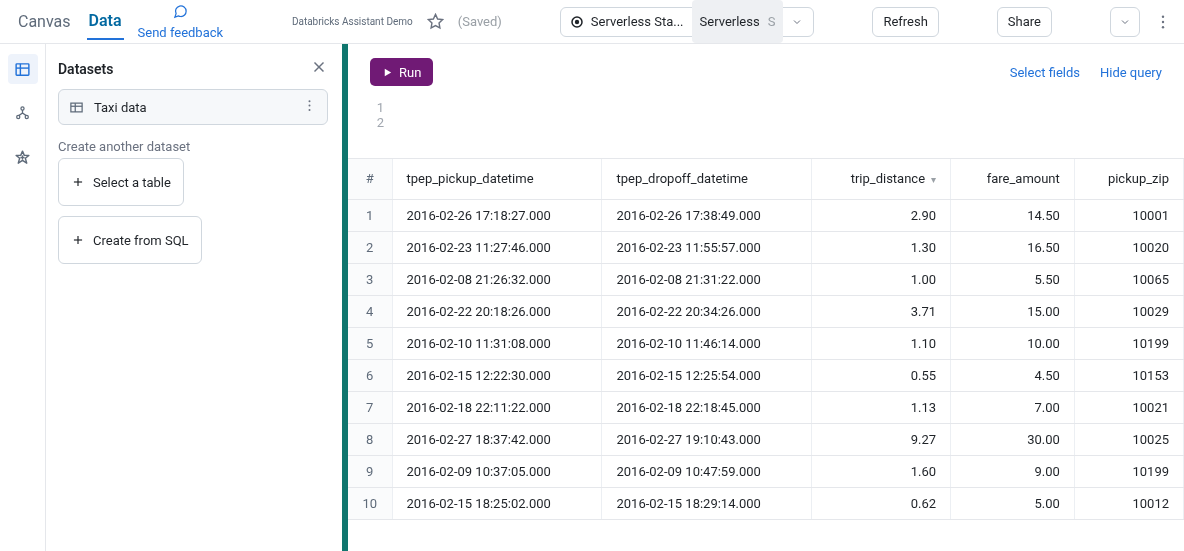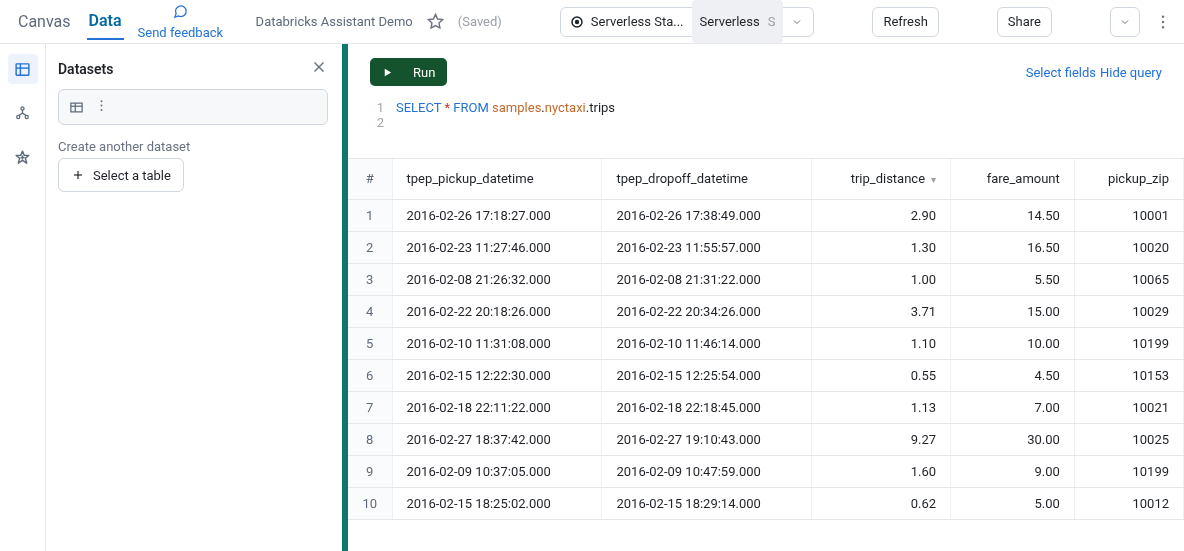--- a/index.html
+++ b/index.html
@@ -4,47 +4,47 @@
 <style>
   * { margin:0; padding:0; box-sizing:border-box; font-family:-apple-system,BlinkMacSystemFont,"Segoe UI",Roboto,sans-serif; }
   body { background:#fff; color:#1f2328; font-size:13px; width:1184px; height:551px; overflow:hidden; }
 
   .topbar { display:flex; align-items:center; height:44px; padding:0 12px 0 16px; border-bottom:1px solid #e5e7eb; gap:14px; }
   .tab { color:#5f6b7a; padding:8px 2px; cursor:pointer; font-size:16px; }
   .tab.active { color:#0369a1; font-weight:600; border-bottom:2px solid #2272d9; }
   .feedback { display:flex; align-items:center; gap:6px; color:#2272d9; cursor:pointer; font-size:13px;flex-direction:column; }
   .feedback svg { width:15px; height:15px; }
   .spacer { flex:1; }
-  .crumb { color:#5f6b7a; font-size:13px; }
+  .crumb { color:#5f6b7a; font-size:10px; }
   .star { color:#6b7280; cursor:pointer; display:flex; }
   .saved { color:#9aa0a6; font-size:13px; }
   .pill { display:flex; align-items:center; height:30px; padding:0 10px; border:1px solid #d0d7de; border-radius:6px; gap:6px; font-size:13px; color:#1f2328; background:#fff; cursor:pointer;margin-left:44px; }
   .chev { width:12px; height:12px; color:#6b7280; }
   .kebab { width:18px; height:18px; color:#6b7280; cursor:pointer; }
 
   .body { display:flex; height:calc(100% - 44px); }
   .rail { width:46px; border-right:1px solid #e5e7eb; padding-top:10px; display:flex; flex-direction:column; align-items:center; gap:14px; }
   .rail .ritem { width:30px; height:30px; display:flex; align-items:center; justify-content:center; border-radius:4px; color:#5f6b7a; cursor:pointer; }
   .rail .ritem.active { background:#eef3fb; color:#2272d9; }
 
   .side { width:302px; border-right:6px solid #0f766e; padding:14px 14px 0 12px; }
   .side-head { display:flex; align-items:center; justify-content:space-between; margin-bottom:10px; }
   .side-head h3 { font-size:14px; font-weight:600; }
   .close { color:#6b7280; cursor:pointer; }
   .ds-item { display:flex; align-items:center; gap:10px; height:36px; padding:0 10px; border:1px solid #d0d7de; border-radius:6px; background:#f6f8fa; margin-bottom:14px; }
   .ds-item .grow { flex:1; font-size:13px; }
   .ds-item .dots { color:#6b7280; cursor:pointer; }
   .hint { color:#6b7280; font-size:13px; margin-bottom:4px; }
-  .btn { display:inline-flex; align-items:center; gap:8px; height:34px; padding:0 12px; border:1px solid #d0d7de; border-radius:6px; background:#fff; cursor:pointer; font-size:13px; margin-bottom:10px; }
+  .btn { display:inline-flex; align-items:center; gap:8px; height:48px; padding:0 12px; border:1px solid #d0d7de; border-radius:6px; background:#fff; cursor:pointer; font-size:13px; margin-bottom:10px; }
 
   .main { flex:1; display:flex; flex-direction:column; min-width:0; }
   .editor-wrap { padding:14px 22px 0 22px; }
   .editor-top { display:flex; align-items:center; }
-  .run { background:#14532d; color:#fff; border:none; border-radius:5px; height:28px; padding:0 12px; display:flex; align-items:center; gap:20px; font-size:13px; cursor:pointer; }
-  .editor-links { display:flex; gap:4px; }
+  .run { background:#701a75; color:#fff; border:none; border-radius:5px; height:28px; padding:0 12px; display:flex; align-items:center; gap:6px; font-size:13px; cursor:pointer; }
+  .editor-links { display:flex; gap:20px; }
   .link { color:#2272d9; font-size:13px; cursor:pointer; }
   .code { font-family:ui-monospace,Menlo,Consolas,monospace; font-size:13px; padding:14px 0 28px 0; }
   .cl { display:flex; }
   .ln { width:26px; text-align:right; color:#a0a6af; padding-right:12px; user-select:none; }
   .kw { color:#2272d9; }
   .ns { color:#c26a2e; }
   .op { color:#c2362e; }
 
   .grid { flex:1; overflow:auto; border-top:1px solid #e5e7eb; }
   table { border-collapse:collapse; width:100%; }
@@ -141,57 +141,64 @@
             <line x1="18" y1="6" x2="6" y2="18"></line>
           </svg>
       </span>
     </div>
     <div class="ds-item">
       <svg width="15" height="15" viewBox="0 0 24 24" fill="none" stroke="#5f6b7a" stroke-width="2">
           <rect x="3" y="5" width="18" height="14"></rect>
           <line x1="3" y1="10" x2="21" y2="10"></line>
           <line x1="10" y1="5" x2="10" y2="19"></line>
         </svg>
+      <span class="grow">Taxi data</span>
       <span class="dots">
         <svg width="15" height="15" viewBox="0 0 24 24" fill="currentColor">
             <circle cx="12" cy="5" r="1.6"></circle>
             <circle cx="12" cy="12" r="1.6"></circle>
             <circle cx="12" cy="19" r="1.6"></circle>
           </svg>
       </span>
     </div>
     <div class="hint">Create another dataset</div>
     <div class="btn">
       <svg width="14" height="14" viewBox="0 0 24 24" fill="none" stroke="currentColor" stroke-width="2">
           <line x1="12" y1="5" x2="12" y2="19"></line>
           <line x1="5" y1="12" x2="19" y2="12"></line>
         </svg>
       <span>Select a table</span>
     </div><br>
+    <div class="btn">
+      <svg width="14" height="14" viewBox="0 0 24 24" fill="none" stroke="currentColor" stroke-width="2">
+          <line x1="12" y1="5" x2="12" y2="19"></line>
+          <line x1="5" y1="12" x2="19" y2="12"></line>
+        </svg>
+      <span>Create from SQL</span>
+    </div>
   </div>
 
   <div class="main">
     <div class="editor-wrap">
       <div class="editor-top">
         <button class="run">
           <svg width="11" height="11" viewBox="0 0 24 24" fill="currentColor">
               <polygon points="6 4 20 12 6 20"></polygon>
             </svg>
           <span>Run</span>
         </button>
         <span class="spacer"></span>
         <div class="editor-links">
           <span class="link">Select fields</span>
           <span class="link">Hide query</span>
         </div>
       </div>
       <div class="code">
         <div class="cl">
             <span class="ln">1</span>
-            <span><span class="kw">SELECT</span> <span class="op">*</span> <span class="kw">FROM</span> <span class="ns">samples</span>.<span class="ns">nyctaxi</span>.<span>trips</span></span>
           </div>
         <div class="cl">
             <span class="ln">2</span>
             <span></span>
           </div>
       </div>
     </div>
 
     <div class="grid">
       <table>

